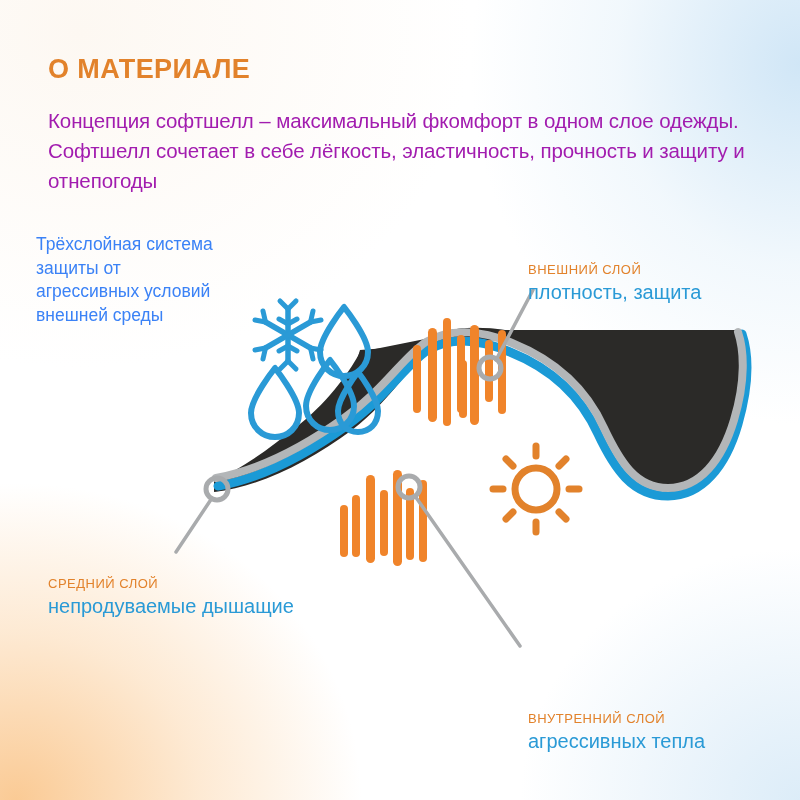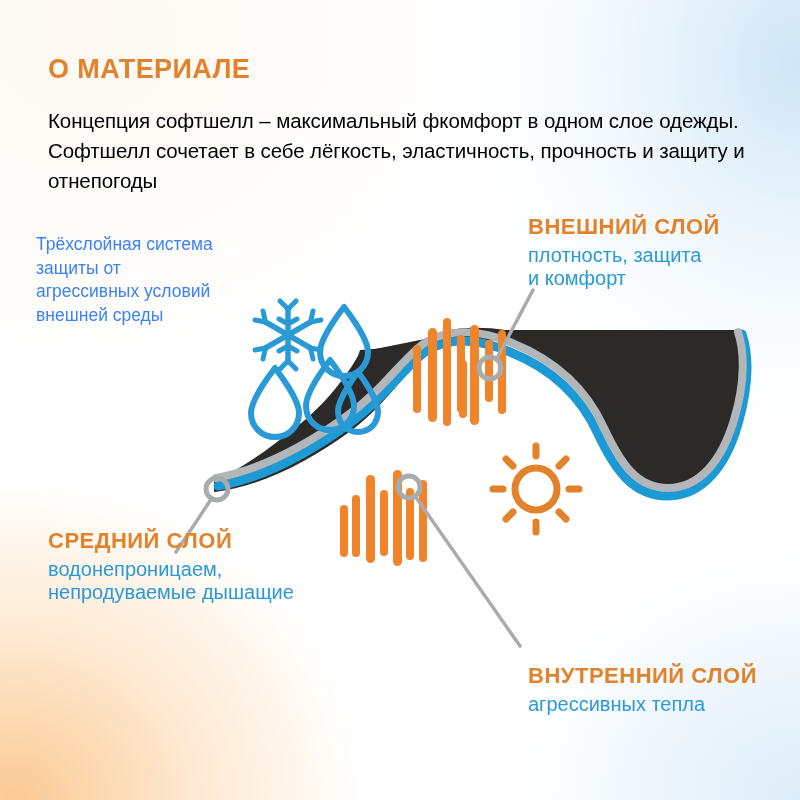--- a/index.html
+++ b/index.html
@@ -43,43 +43,44 @@
     white-space: nowrap;
   }
 
   .intro {
     position: absolute;
     left: 48px;
     top: 106px;
     width: 716px;
     font-size: 20.5px;
     line-height: 30px;
-    color: #000000;
+    color: #a21caf;
     letter-spacing: -0.1px;
   }
 
   .left-note {
     position: absolute;
     left: 36px;
     top: 233px;
     width: 180px;
     font-size: 17.5px;
     line-height: 23.5px;
     color: #3b82f6;
   }
 
   .callout { position: absolute; }
 
   .callout .c-title {
-    font-size: 22px;
-    font-weight: bold;
+    font-size: 13px;
+    font-weight: normal;
     letter-spacing: 0.5px;
     color: #e2822b;
     white-space: nowrap;
     margin-bottom: 4px;
+    margin-top: 48px;
   }
 
   .callout .c-body {
     font-size: 20px;
     line-height: 23px;
     color: #2a9ad6;
   }
 
   #callout-outer  { left: 528px; top: 214px; }
   #callout-middle { left: 48px;  top: 528px; }
@@ -265,28 +266,26 @@
   <h1 class="page-title">О МАТЕРИАЛЕ</h1>
 
   <p class="intro">Концепция софтшелл – максимальный фкомфорт в одном слое одежды. Софтшелл сочетает в себе лёгкость, эластичность, прочность и защиту и отнепогоды</p>
 
   <p class="left-note">Трёхслойная система защиты от агрессивных условий внешней среды</p>
 
   <div class="callout" id="callout-outer">
     <div class="c-title">ВНЕШНИЙ СЛОЙ</div>
     <div class="c-body">
       <div>плотность, защита</div>
-      <div>и комфорт</div>
     </div>
   </div>
 
   <div class="callout" id="callout-middle">
     <div class="c-title">СРЕДНИЙ СЛОЙ</div>
     <div class="c-body">
-      <div>водонепроницаем,</div>
       <div>непродуваемые дышащие</div>
     </div>
   </div>
 
   <div class="callout" id="callout-inner">
     <div class="c-title">ВНУТРЕННИЙ СЛОЙ</div>
     <div class="c-body">
       <div>агрессивных тепла</div>
     </div>
   </div>

